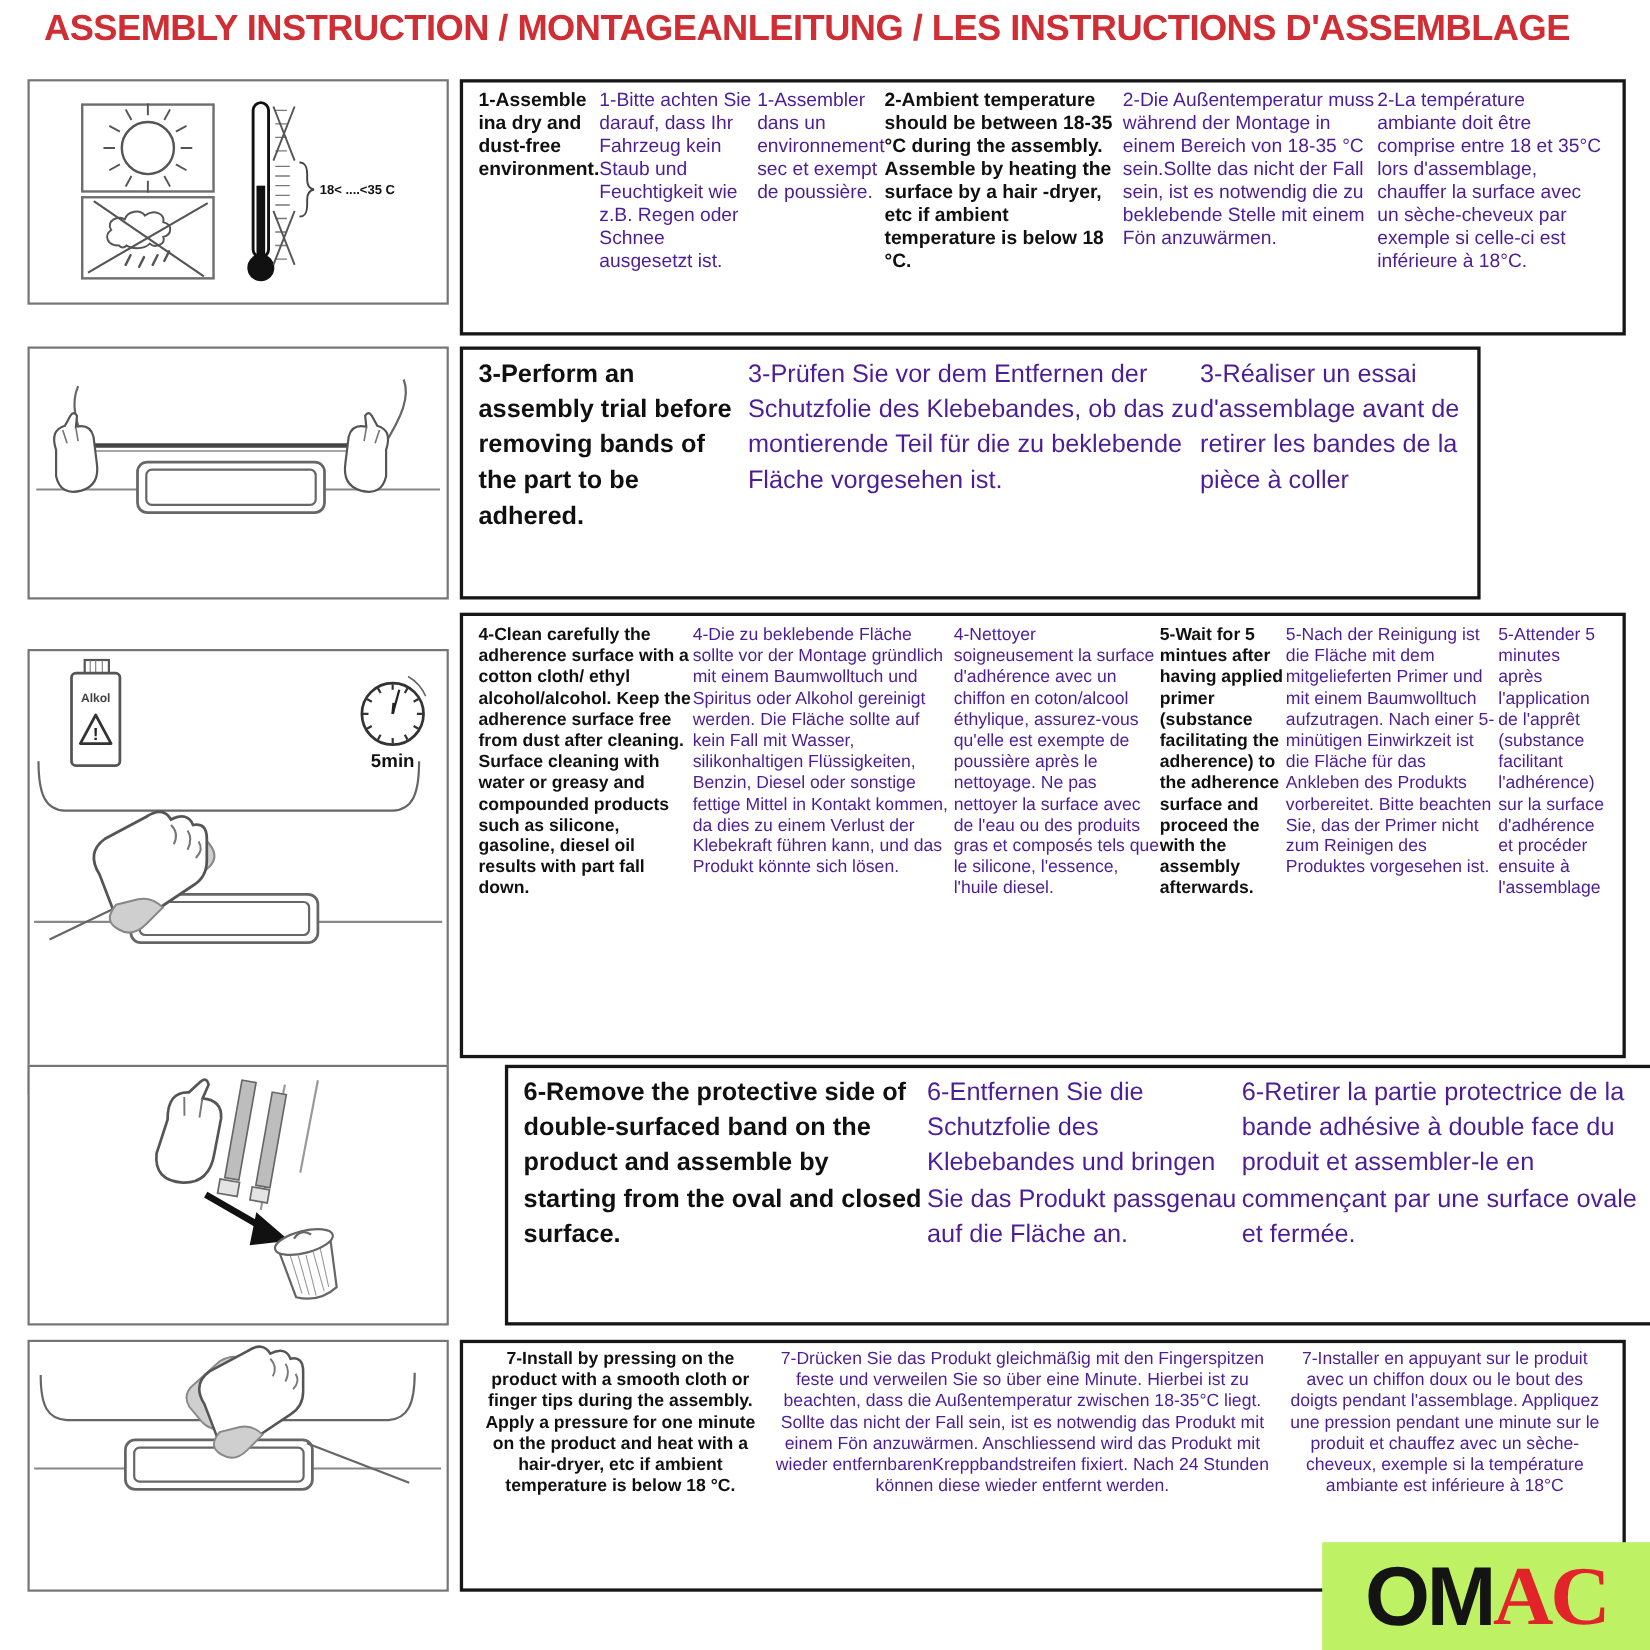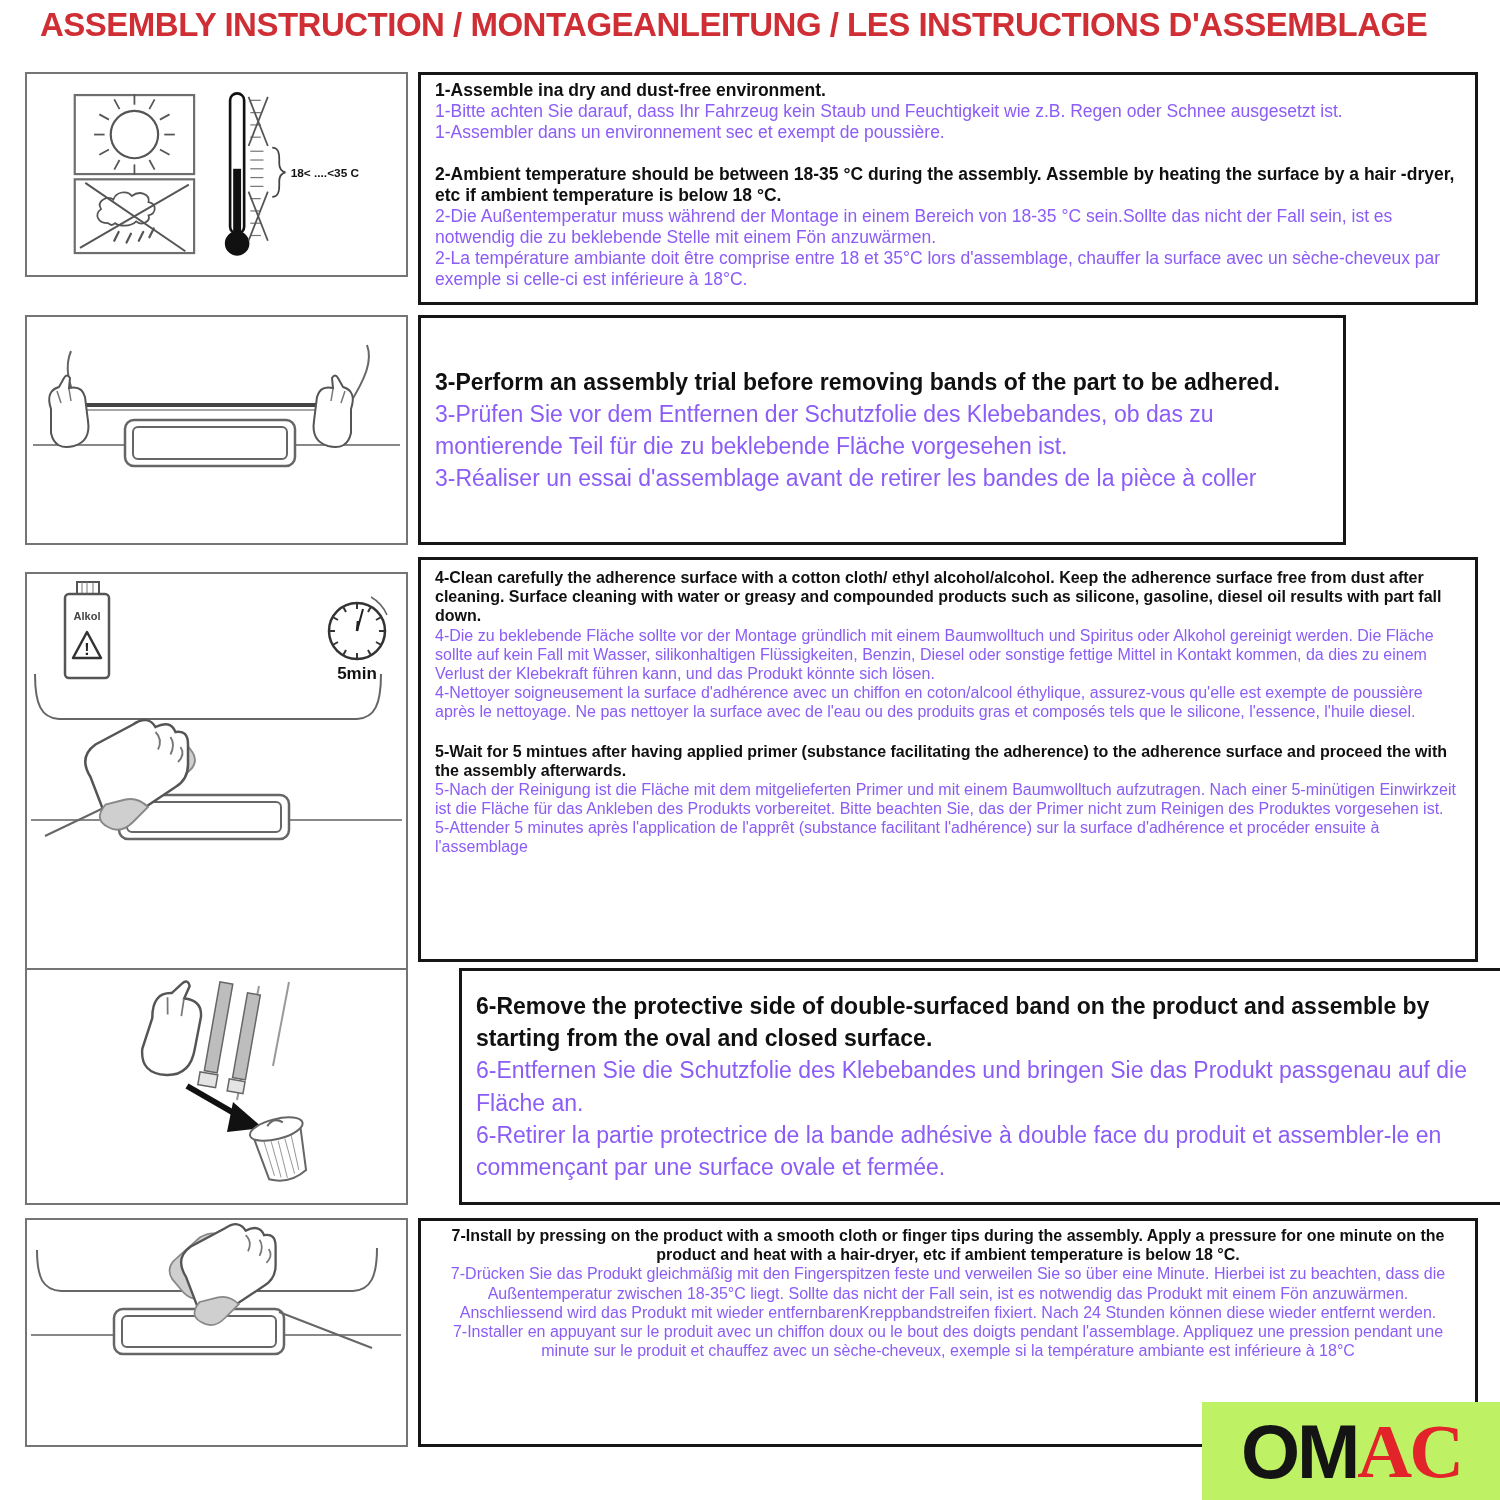--- a/index.html
+++ b/index.html
@@ -3,23 +3,23 @@
 <meta charset="utf-8">
 <style>
   html,body { margin:0; padding:0; background:#fff; }
   .page { position:relative; width:1500px; height:1500px; background:#fff;
           font-family:"Liberation Sans", sans-serif; overflow:hidden; }
   .title { position:absolute; left:40px; top:6px; margin:0;
            font-size:33px; font-weight:bold; letter-spacing:-0.5px;
            color:#cf2e34; white-space:nowrap; }
   .fig { position:absolute; background:#fff; border:2px solid #757575; box-sizing:border-box; }
   .txt { position:absolute; background:#fff; border:3px solid #161616; box-sizing:border-box;
-         padding:5px 14px; display:flex; flex-direction:column; overflow:hidden; }
+         padding:5px 14px; display:flex; flex-direction:row; overflow:hidden; }
   .txt.center { justify-content:center; }
-  .p { margin:0; color:#8b5cf6; }
+  .p { margin:0; color:#4c1d95; }
   .sm  { font-size:16px;   line-height:1.2; }
   .sm7 { font-size:17.5px; line-height:1.2; }
   .lg  { font-size:23px;   line-height:1.4; }
   .bold { font-weight:bold; color:#101010; }
   .gap1 { height:21px; flex:none; }
   .gap2 { height:20px; flex:none; }
   .logo { position:absolute; left:1202px; top:1402px; width:298px; height:98px;
           background:#bef264; display:flex; align-items:center; justify-content:center;
           font-size:76px; font-weight:bold; letter-spacing:-3px; z-index:5; }
   .logo .lb { color:#141414; }
@@ -123,21 +123,21 @@
         <path d="M16,14 L20,26 M28,12 L30,24" stroke="#777" stroke-width="1.5" fill="none"></path>
       </g>
     </svg>
   </div>
   <div class="txt center" style="left:418px; top:315px; width:928px; height:230px;">
     <p class="p lg bold">3-Perform an assembly trial before removing bands of the part to be adhered.</p>
     <p class="p lg">3-Prüfen Sie vor dem Entfernen der Schutzfolie des Klebebandes, ob das zu montierende Teil für die zu beklebende Fläche vorgesehen ist.</p>
     <p class="p lg">3-Réaliser un essai d'assemblage avant de retirer les bandes de la pièce à coller</p>
   </div>
 
-  <div class="fig" style="left:25px; top:572px; width:383px; height:405px;">
+  <div class="fig" style="left:25px; top:590px; width:383px; height:405px;">
     <svg viewBox="0 0 379 401">
       <g>
         <rect x="50" y="8" width="22" height="12" fill="#fff" stroke="#555" stroke-width="2"></rect>
         <path d="M55,8 L55,20 M60,8 L60,20 M66,8 L66,20" stroke="#777" stroke-width="1"></path>
         <rect x="38" y="20" width="44" height="84" rx="4" fill="#fff" stroke="#555" stroke-width="2.5"></rect>
         <text x="60" y="46" font-size="11" font-weight="bold" fill="#444" text-anchor="middle">Alkol</text>
         <path d="M60,58 L74,84 L46,84 Z" fill="#fff" stroke="#333" stroke-width="2.5" stroke-linejoin="round"></path>
         <text x="60" y="81" font-size="16" font-weight="bold" fill="#222" text-anchor="middle">!</text>
       </g>
       <g transform="translate(330,57)">

